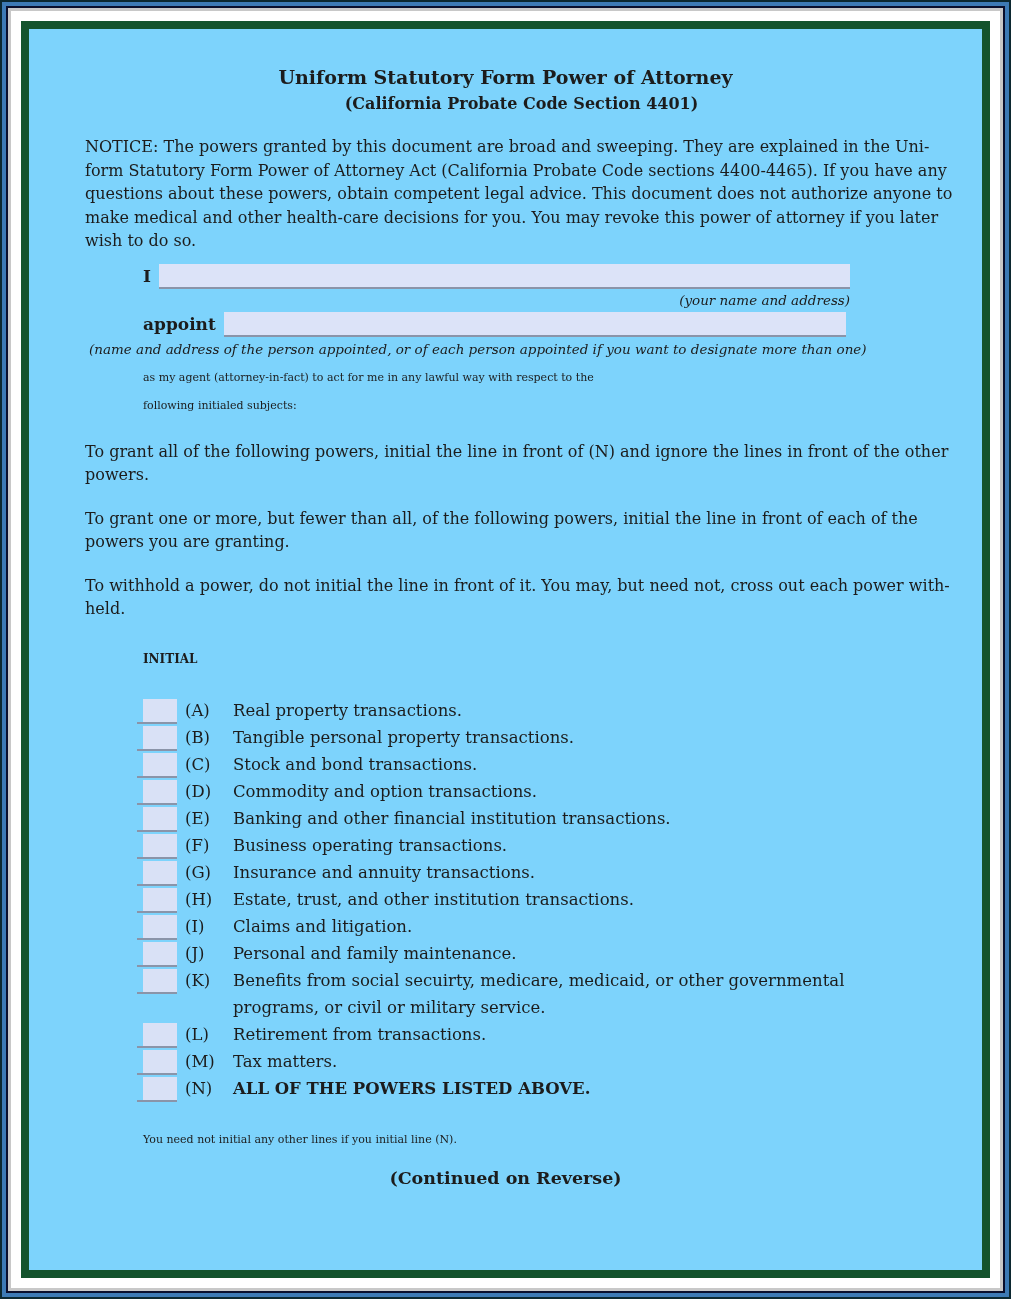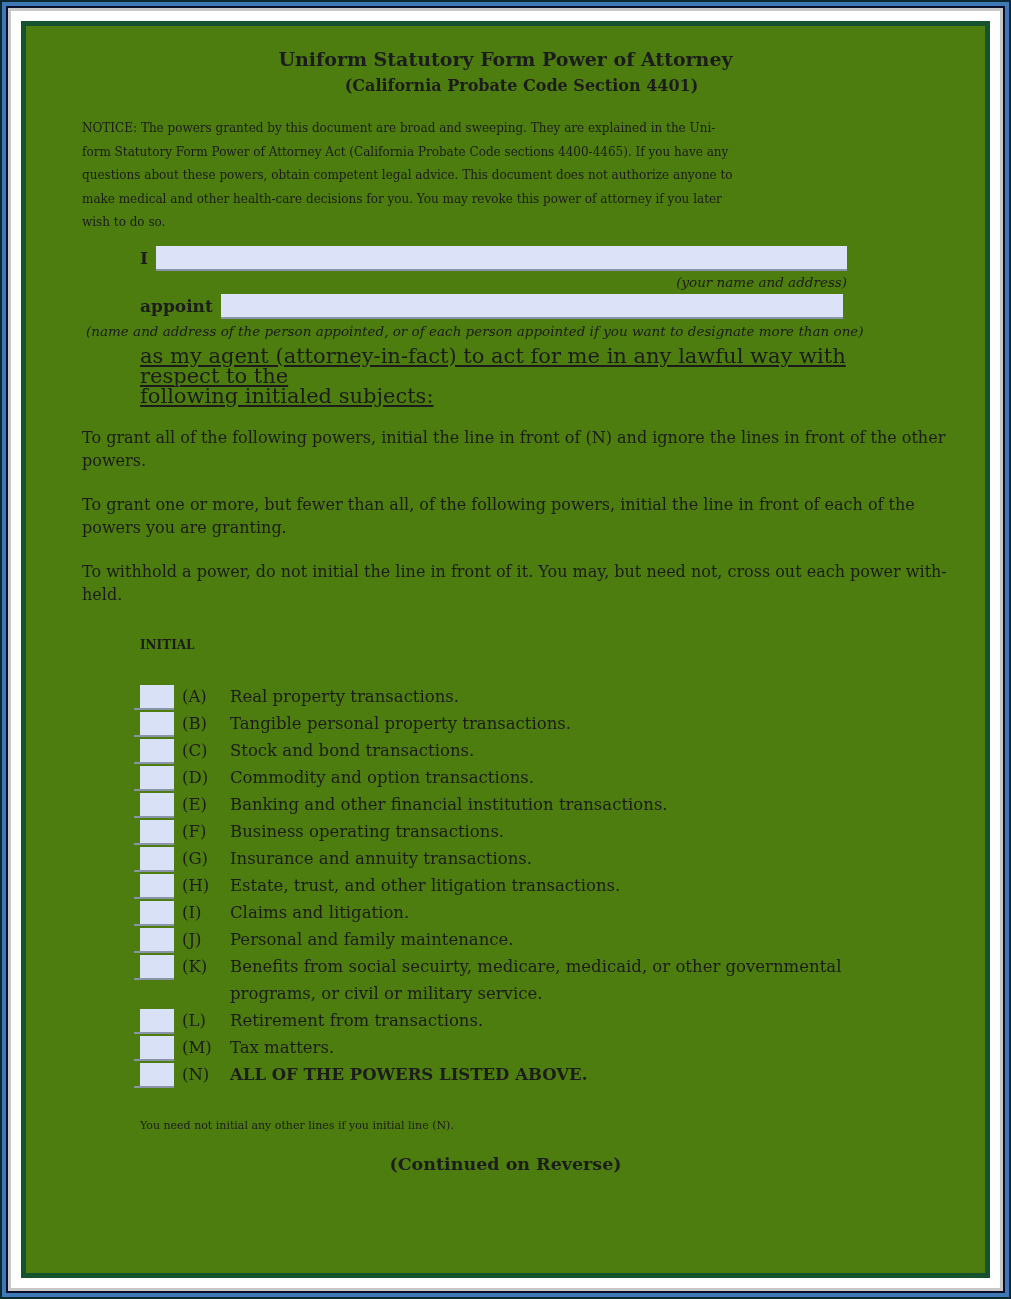--- a/index.html
+++ b/index.html
@@ -11,34 +11,34 @@
     overflow:hidden;
   }
   
   .f1{width:100%;height:100%;box-sizing:border-box;border:2px solid #0c2830;}
   .f2{width:100%;height:100%;box-sizing:border-box;border:4px solid #3d7ab5;}
   .f3{width:100%;height:100%;box-sizing:border-box;border:2px solid #0a0f2d;}
   .f4{width:100%;height:100%;box-sizing:border-box;border:3px solid #c8c8c8;}
   .f5{width:100%;height:100%;box-sizing:border-box;padding:10px;background:#fff;}
   .inner{
     width:100%;height:100%;box-sizing:border-box;
-    border:5px solid #14532d;
-    background:#4d7c0f;
-    padding-top:21px;
+    border:8px solid #14532d;
+    background:#7dd3fc;
+    padding-top:36px;
   }
   
   .title{
     text-align:center;font-weight:bold;font-size:19px;line-height:24px;
   }
   .subtitle{
     text-align:center;font-weight:bold;font-size:16px;line-height:22px;margin-top:4px;margin-left:32px;
   }
   .notice{
     margin:20px 0 0 56px;width:884px;
-    font-size:12px;line-height:23.5px;
+    font-size:16px;line-height:23.5px;
     white-space:pre-line;
   }
   .field-row{
     display:flex;align-items:flex-end;
     margin-left:114px;
     font-size:17px;
   }
   .row-principal{margin-top:11px;width:707px;}
   .row-agent{margin-top:3px;width:703px;}
   .field-label{font-weight:bold;line-height:25px;flex:0 0 auto;}
@@ -48,23 +48,22 @@
     border-bottom:2px solid #8a94a9;
   }
   .caption{
     font-style:italic;font-size:13.5px;line-height:17px;
     text-align:right;white-space:nowrap;
   }
   .caption-principal{margin-top:3px;margin-left:126px;width:695px;}
   .caption-agent{margin-top:4px;margin-left:60px;width:760px;}
   .agent-clause{
     margin:6px 0 0 114px;width:780px;
-    font-size:21px;line-height:20px;
+    font-size:11px;line-height:28px;
     white-space:pre-line;
-    text-decoration:underline;
   }
   .instruction{
     margin:20px 0 0 56px;width:884px;
     font-size:16px;line-height:23.5px;
     white-space:pre-line;
   }
   .initial-heading{
     margin:26px 0 0 114px;
     font-weight:bold;font-size:12px;line-height:24px;
   }
@@ -193,21 +192,21 @@
                   </span>
     <span class="power-letter">(G)</span>
     <span class="power-label">Insurance and annuity transactions.</span>
   </div>
 
   <div class="power-row">
     <span class="initial-cell">
                     <span class="initial-fill"></span>
                   </span>
     <span class="power-letter">(H)</span>
-    <span class="power-label">Estate, trust, and other litigation transactions.</span>
+    <span class="power-label">Estate, trust, and other institution transactions.</span>
   </div>
 
   <div class="power-row">
     <span class="initial-cell">
                     <span class="initial-fill"></span>
                   </span>
     <span class="power-letter">(I)</span>
     <span class="power-label">Claims and litigation.</span>
   </div>
 

